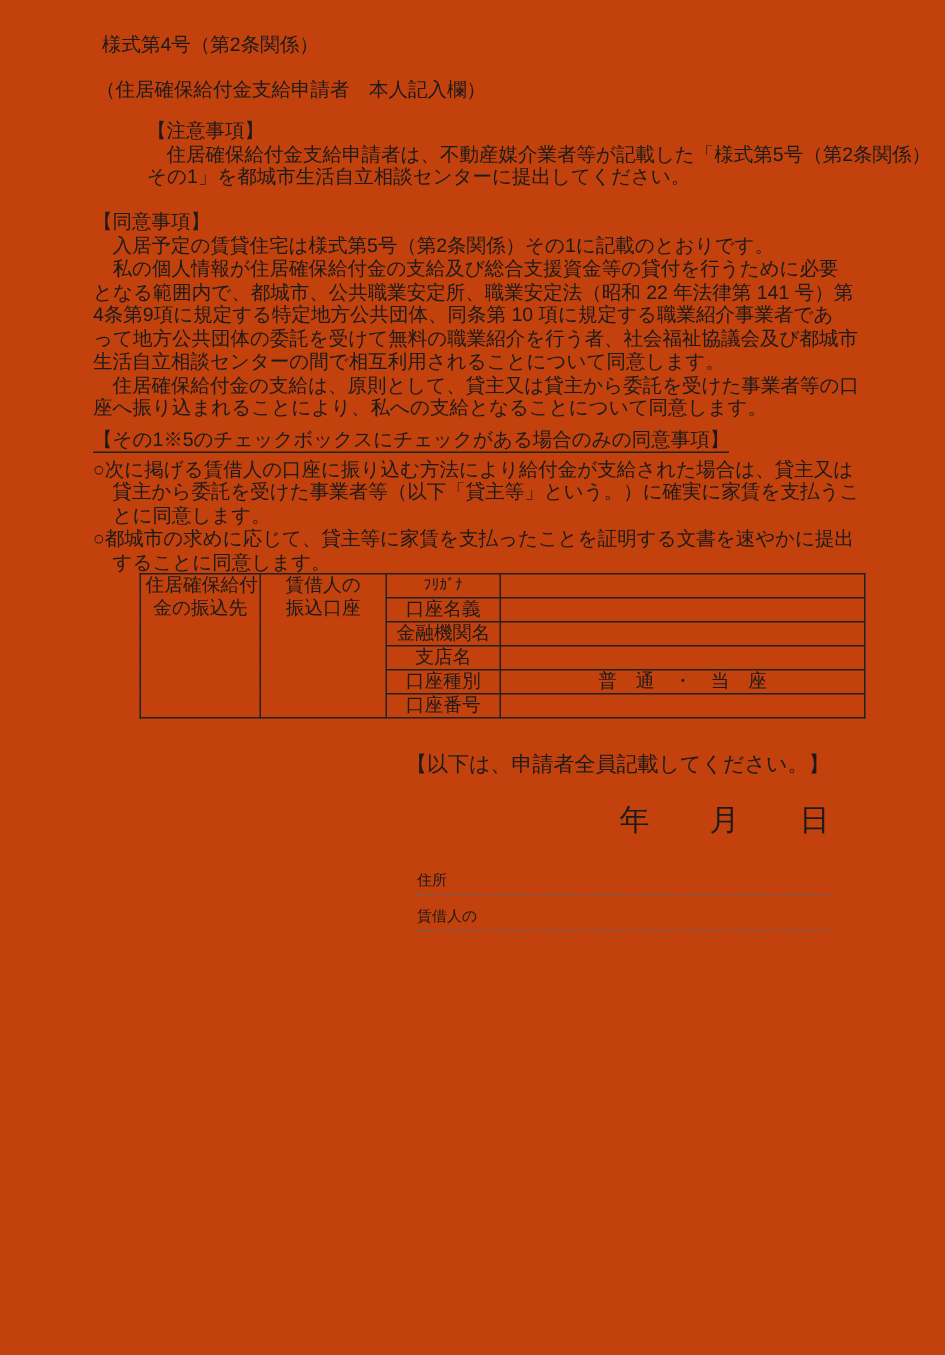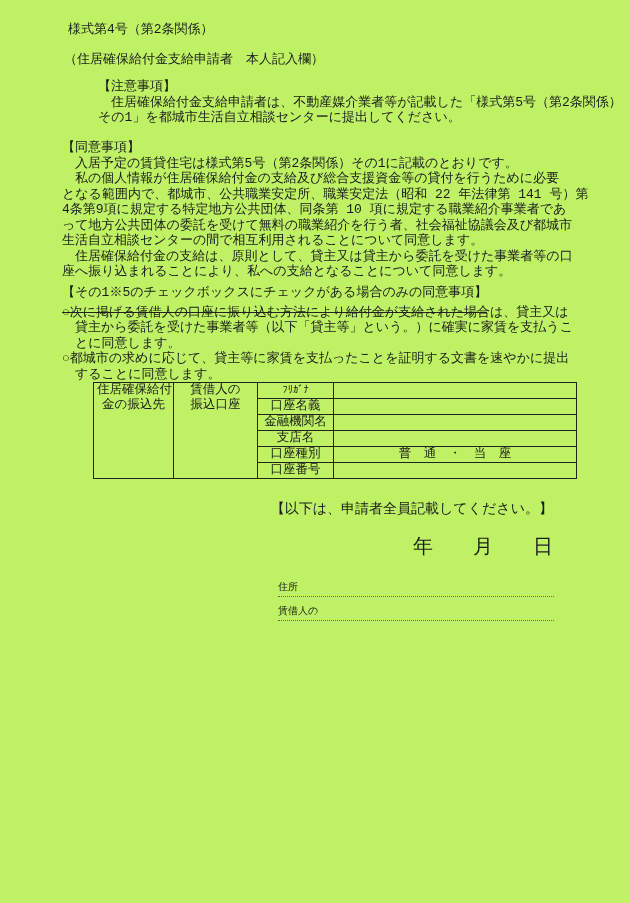--- a/index.html
+++ b/index.html
@@ -1,34 +1,34 @@
 <!DOCTYPE html>
 <html><head>
 <meta charset="utf-8">
 <style>
   html,body { margin:0; padding:0; background:#ffffff; }
   .page {
     position:relative;
     width:630px; height:903px;
-    background:#bef264;
+    background:#c2410c;
     color:#1b1b1b;
-    font-family:Liberation Mono, monospace;
+    font-family:Liberation Sans, sans-serif;
     font-size:13px;
     line-height:15.5px;
     overflow:hidden;
   }
   .abs { position:absolute; }
   .prewrap { white-space:pre; }
   .form-number { left:68px; top:22px; }
   .doc-title  { left:64px; top:52px; }
   .notes-block { left:62px; top:79px; width:530px;margin-left:36px; }
   .consent-block { left:62px; top:140px; width:530px; }
   .cond-block { left:62px; top:285px; width:530px; }
   .cond-heading { margin-bottom:4px; }
-  .cond-heading span { border-bottom:1px solid #222; padding-bottom:12px; }
+  .cond-heading span { border-bottom:1px solid #222; padding-bottom:1px; }
   .cond-item { padding-left:0; }
 
   table.transfer {
     position:absolute; left:93px; top:382px;
     width:483px; table-layout:fixed;
     border-collapse:collapse;
     font-size:12.5px; line-height:15px;
   }
   table.transfer td {
     border:1px solid #222;

